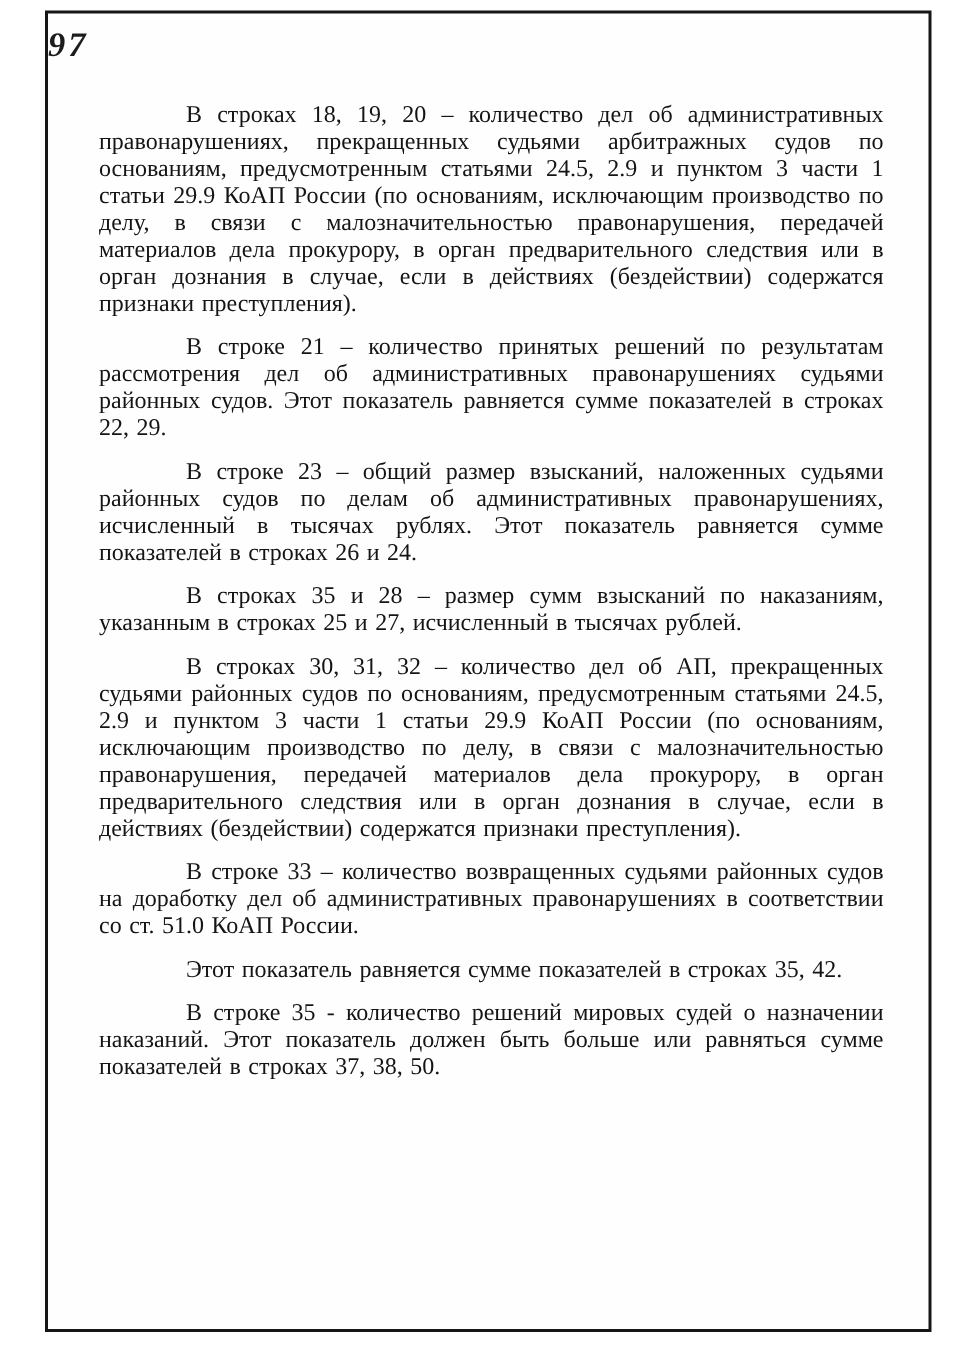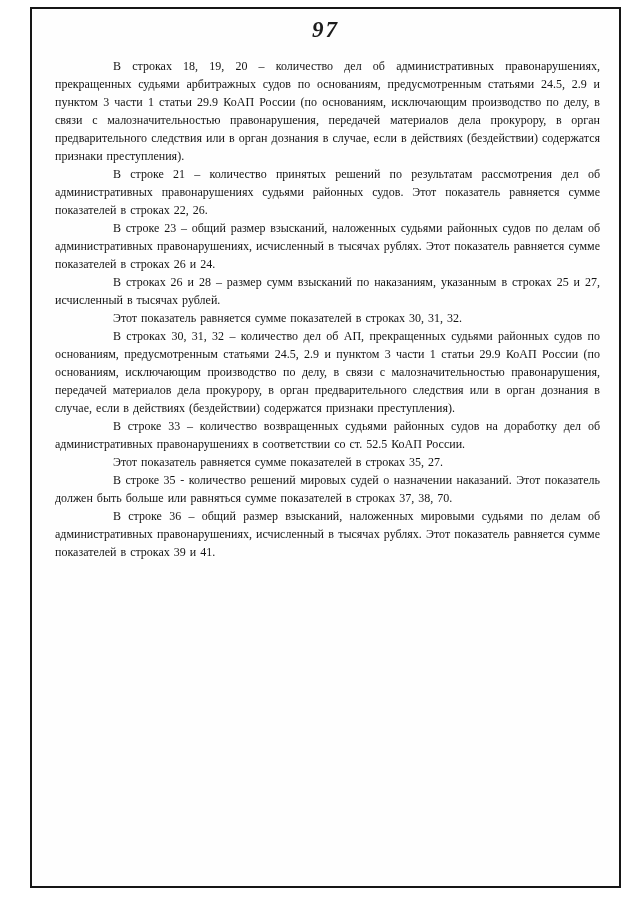--- a/index.html
+++ b/index.html
@@ -22,53 +22,50 @@
     height: 881px;
     border: 2px solid #161616;
     box-sizing: border-box;
     background: #fefefe;
   }
   .page-number {
     position: absolute;
     top: 8px;
     left: 0;
     right: 0;
-    text-align: center;
     font-size: 23px;
     font-style: italic;
     font-weight: bold;
     color: #1c1c1c;
     letter-spacing: 2px;
   }
   .doc-body {
     position: absolute;
     top: 48px;
     left: 23px;
     right: 19px;
     color: #141414;
   }
   .para {
-    margin: 0;
-    font-size: 12px;
+    margin: 11px;
+    font-size: 16px;
     line-height: 18px;
     text-align: justify;
     text-indent: 58px;
     word-spacing: 1px;
   }
 </style>
 </head>
 <body>
 
 <div class="page-frame">
   <div class="page-number">97</div>
   <div class="doc-body" id="doc-body">
       <p class="para">В строках 18, 19, 20 – количество дел об административных правонарушениях, прекращенных судьями арбитражных судов по основаниям, предусмотренным статьями 24.5, 2.9 и пунктом 3 части 1 статьи 29.9 КоАП России (по основаниям, исключающим производство по делу, в связи с малозначительностью правонарушения, передачей материалов дела прокурору, в орган предварительного следствия или в орган дознания в случае, если в действиях (бездействии) содержатся признаки преступления).</p>
-      <p class="para">В строке 21 – количество принятых решений по результатам рассмотрения дел об административных правонарушениях судьями районных судов. Этот показатель равняется сумме показателей в строках 22, 26.</p>
+      <p class="para">В строке 21 – количество принятых решений по результатам рассмотрения дел об административных правонарушениях судьями районных судов. Этот показатель равняется сумме показателей в строках 22, 29.</p>
       <p class="para">В строке 23 – общий размер взысканий, наложенных судьями районных судов по делам об административных правонарушениях, исчисленный в тысячах рублях. Этот показатель равняется сумме показателей в строках 26 и 24.</p>
-      <p class="para">В строках 26 и 28 – размер сумм взысканий по наказаниям, указанным в строках 25 и 27, исчисленный в тысячах рублей.</p>
-      <p class="para">Этот показатель равняется сумме показателей в строках 30, 31, 32.</p>
+      <p class="para">В строках 35 и 28 – размер сумм взысканий по наказаниям, указанным в строках 25 и 27, исчисленный в тысячах рублей.</p>
       <p class="para">В строках 30, 31, 32 – количество дел об АП, прекращенных судьями районных судов по основаниям, предусмотренным статьями 24.5, 2.9 и пунктом 3 части 1 статьи 29.9 КоАП России (по основаниям, исключающим производство по делу, в связи с малозначительностью правонарушения, передачей материалов дела прокурору, в орган предварительного следствия или в орган дознания в случае, если в действиях (бездействии) содержатся признаки преступления).</p>
-      <p class="para">В строке 33 – количество возвращенных судьями районных судов на доработку дел об административных правонарушениях в соответствии со ст. 52.5 КоАП России.</p>
-      <p class="para">Этот показатель равняется сумме показателей в строках 35, 27.</p>
-      <p class="para">В строке 35 - количество решений мировых судей о назначении наказаний. Этот показатель должен быть больше или равняться сумме показателей в строках 37, 38, 70.</p>
-      <p class="para">В строке 36 – общий размер взысканий, наложенных мировыми судьями по делам об административных правонарушениях, исчисленный в тысячах рублях. Этот показатель равняется сумме показателей в строках 39 и 41.</p>
+      <p class="para">В строке 33 – количество возвращенных судьями районных судов на доработку дел об административных правонарушениях в соответствии со ст. 51.0 КоАП России.</p>
+      <p class="para">Этот показатель равняется сумме показателей в строках 35, 42.</p>
+      <p class="para">В строке 35 - количество решений мировых судей о назначении наказаний. Этот показатель должен быть больше или равняться сумме показателей в строках 37, 38, 50.</p>
     </div>
 </div>
 
 </body></html>

